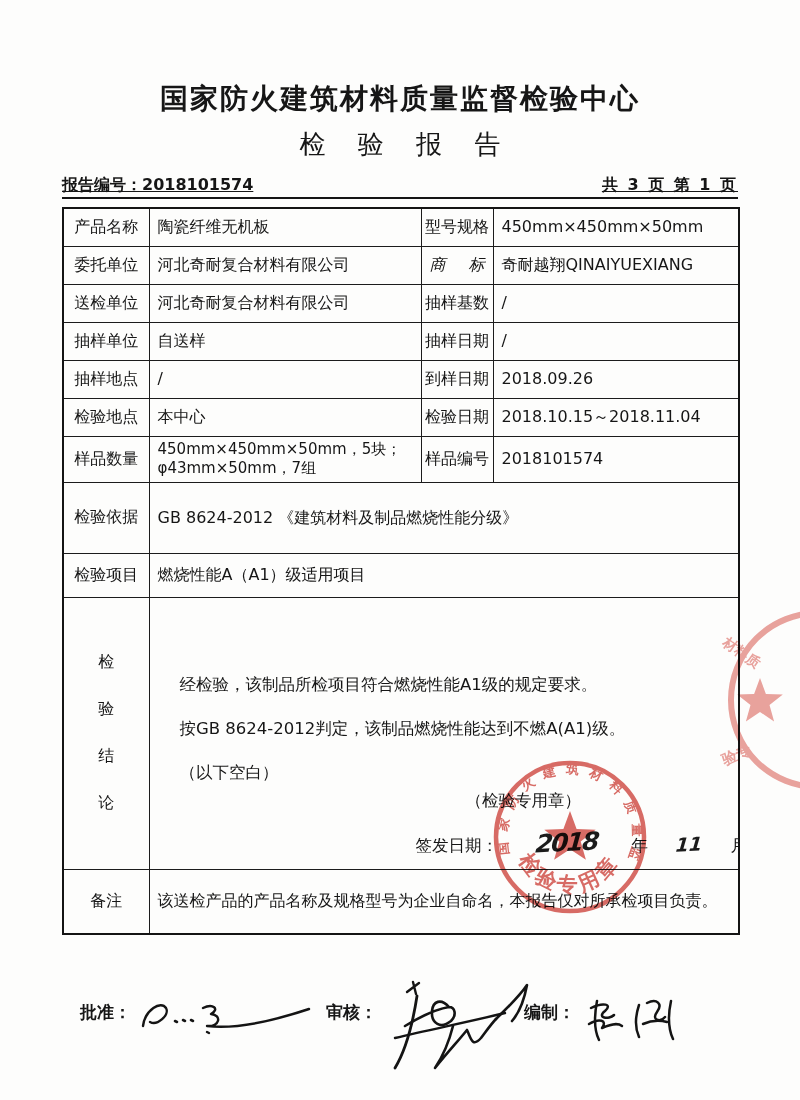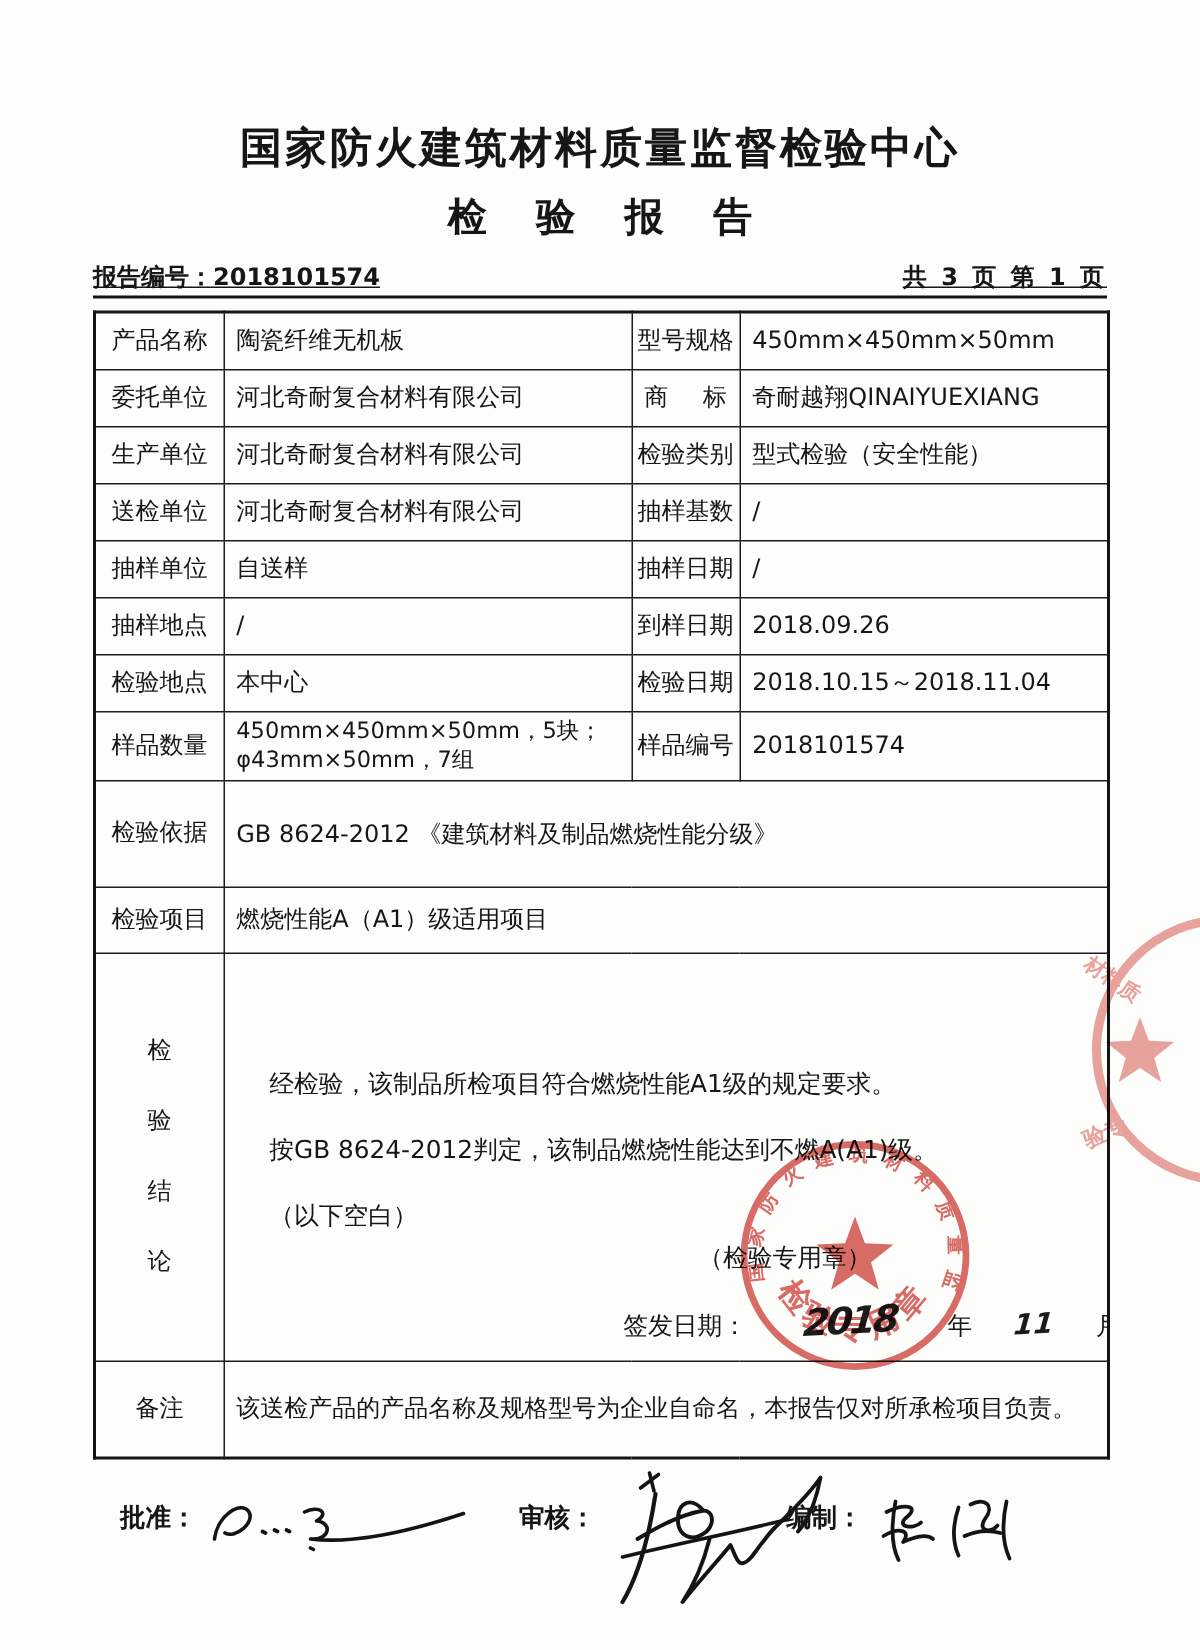--- a/index.html
+++ b/index.html
@@ -10,21 +10,21 @@
     font-family:"DejaVu Sans","Liberation Sans",sans-serif;
     color:#161616;
     overflow:hidden;
   }
   .page-title {
     position:absolute; top:80px; left:0; width:100%;
     text-align:center; font-size:28px; font-weight:bold; letter-spacing:2px;
   }
   .page-subtitle {
     position:absolute; top:127px; left:0; width:100%;
-    text-align:center; font-size:26px; font-weight:bold; letter-spacing:12px;
+    text-align:center; font-size:26px; font-weight:normal; letter-spacing:12px;
     text-indent:12px;
   }
   .report-line {
     position:absolute; top:175px; left:62px; width:676px;
     display:flex; justify-content:space-between; align-items:flex-end;
     font-size:16px; font-weight:bold;text-decoration:underline;
   }
   .report-line .pageinfo { letter-spacing:2px; }
   .rule {
     position:absolute; top:197px; left:62px; width:676px; height:2px;
@@ -34,21 +34,21 @@
     position:absolute; top:207px; left:62px; width:676px;
     border-collapse:collapse; table-layout:fixed;
     border:2.2px solid #141414;
   }
   table.report td {
     border:1.6px solid #1c1c1c;
     font-size:16px; vertical-align:middle;
     overflow:hidden;
   }
   td.lab { text-align:center; font-weight:500; padding:0 2px; font-size:16.5px; }
-  td.lab.just { text-align:justify; text-align-last:justify; padding:0 8px; }
+  td.lab.just { text-align:justify; text-align-last:justify; padding:0 8px;font-style:italic; }
   td.val { padding:2px 6px 2px 8px; line-height:1.25; }
   td.val.small { font-size:15px; }
   td.vlabel { font-size:17px; }
   .vstack {
     display:flex; flex-direction:column; align-items:center; justify-content:center;
     gap:26px; height:100%;
   }
   .conclusion-cell { position:relative; }
   .c-lines { padding:12px 10px 0 30px; }
   .c-lines .cline { line-height:24px; margin-bottom:20px; font-size:16.5px; }
@@ -111,26 +111,20 @@
     <td class="lab">产品名称</td>
     <td class="val">陶瓷纤维无机板</td>
     <td class="lab">型号规格</td>
     <td class="val">450mm×450mm×50mm</td>
   </tr>
   <tr style="height:38px">
     <td class="lab">委托单位</td>
     <td class="val">河北奇耐复合材料有限公司</td>
     <td class="lab just">商标</td>
     <td class="val">奇耐越翔QINAIYUEXIANG</td>
-  </tr>
-  <tr style="height:38px">
-    <td class="lab">生产单位</td>
-    <td class="val">河北奇耐复合材料有限公司</td>
-    <td class="lab">检验类别</td>
-    <td class="val">型式检验（安全性能）</td>
   </tr>
   <tr style="height:38px">
     <td class="lab">送检单位</td>
     <td class="val">河北奇耐复合材料有限公司</td>
     <td class="lab">抽样基数</td>
     <td class="val">/</td>
   </tr>
   <tr style="height:38px">
     <td class="lab">抽样单位</td>
     <td class="val">自送样</td>
@@ -221,21 +215,21 @@
 
 <div class="sig-group" style="left:80px">
   <span class="slabel">批准：</span>
   <svg class="sig-svg" width="180" height="46" viewBox="0 0 180 46" style="margin:-4px 0 0 6px">
     <path d="M6,30 C8,14 24,4 29,12 C33,19 20,30 13,26" stroke-width="2.4"></path>
     <path d="M38,25 l2,1 M46,24 l2,1 M54,24 l2,1" stroke-width="2.6"></path>
     <path d="M66,12 C76,7 83,13 74,18 C85,19 83,31 70,30 C95,33 130,27 172,13" stroke-width="2.4"></path>
     <path d="M70,36 l2,1" stroke-width="2.4"></path>
   </svg>
 </div>
-<div class="sig-group" style="left:346px">
+<div class="sig-group" style="left:326px">
   <span class="slabel">审核：</span>
   <svg class="sig-svg" width="150" height="104" viewBox="0 0 150 104" style="margin:-32px 0 0 6px">
     <path d="M24,24 l12,-9 M30,14 l3,12" stroke-width="2.4"></path>
     <path d="M34,28 C30,54 24,80 12,100" stroke-width="2.8"></path>
     <path d="M22,58 C40,47 54,41 66,39 C58,30 50,33 49,43 C48,56 58,61 68,53 C74,47 72,39 66,39" stroke-width="2.6"></path>
     <path d="M70,58 C66,74 60,88 52,100 C64,85 76,72 84,62 C88,70 89,80 98,70 C104,62 109,55 113,51" stroke-width="2.6"></path>
     <path d="M113,51 C125,39 136,29 144,17 C141,33 136,45 129,53" stroke-width="2.6"></path>
     <path d="M12,70 C45,62 85,54 122,45" stroke-width="2.4"></path>
   </svg>
 </div>

